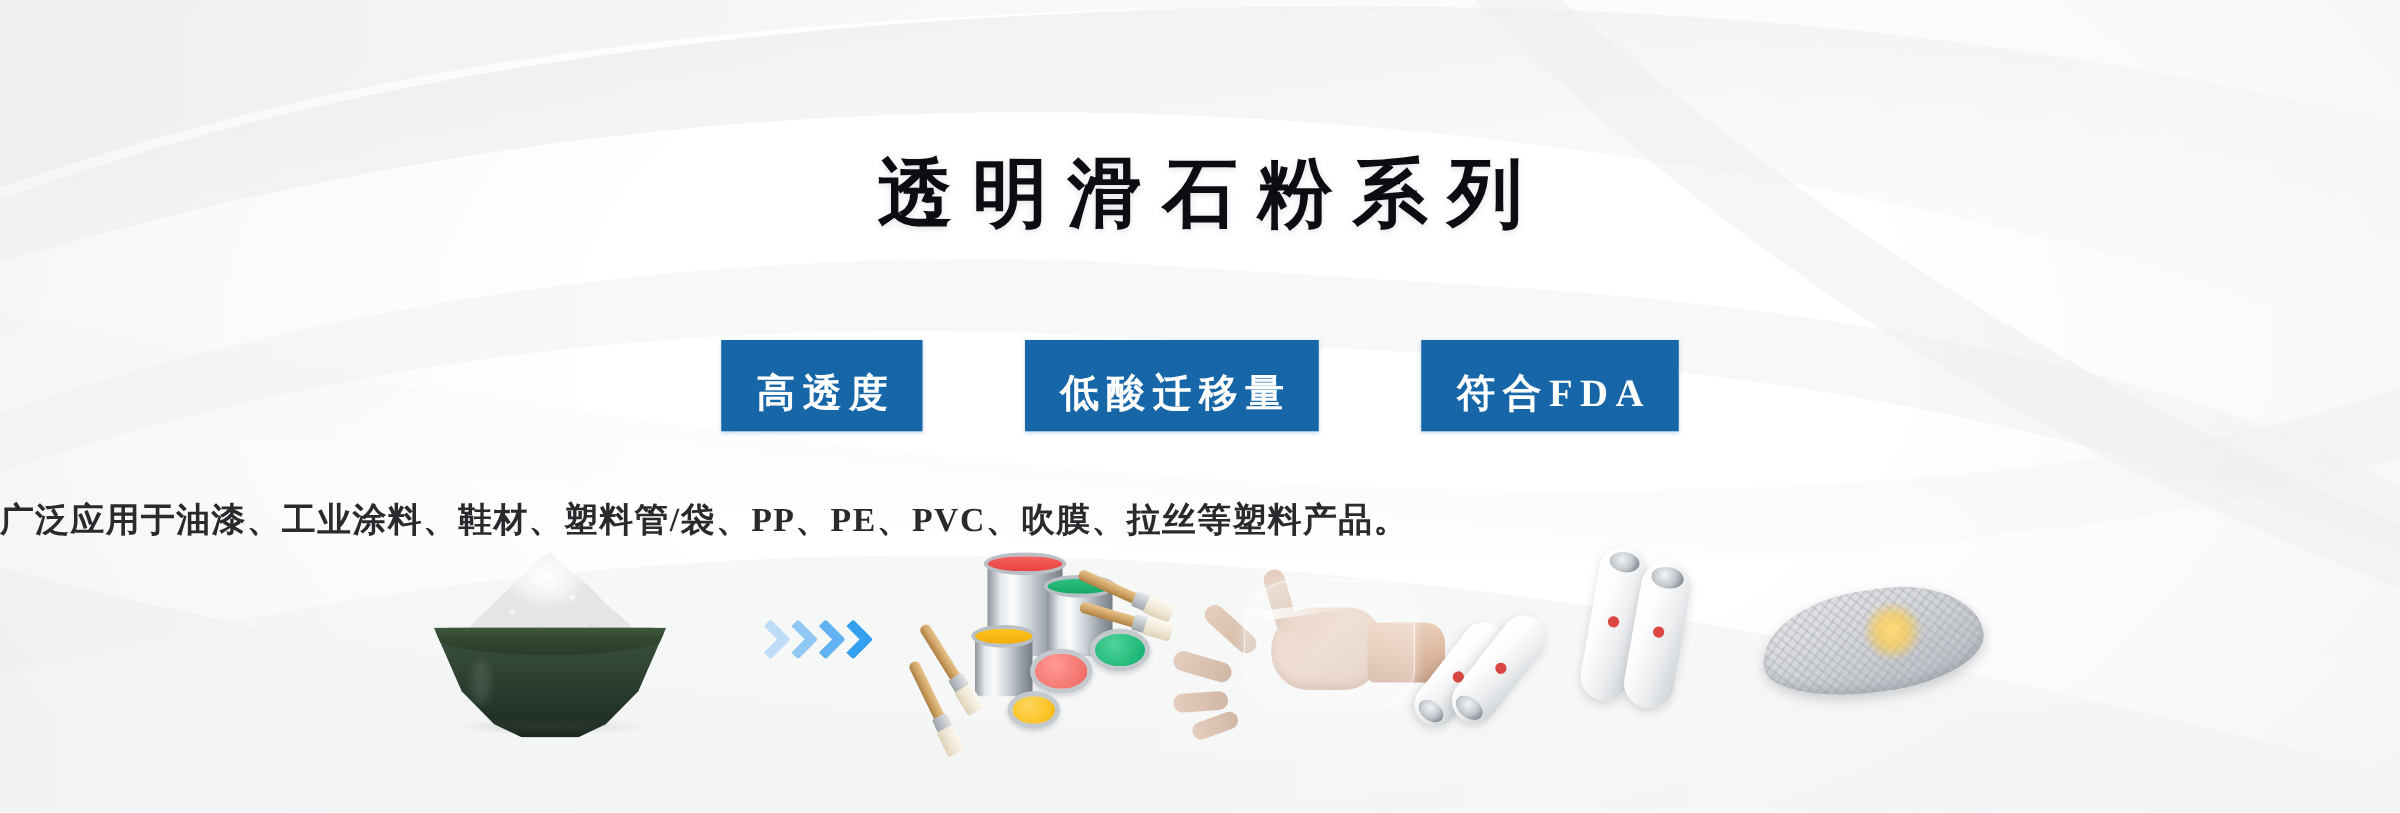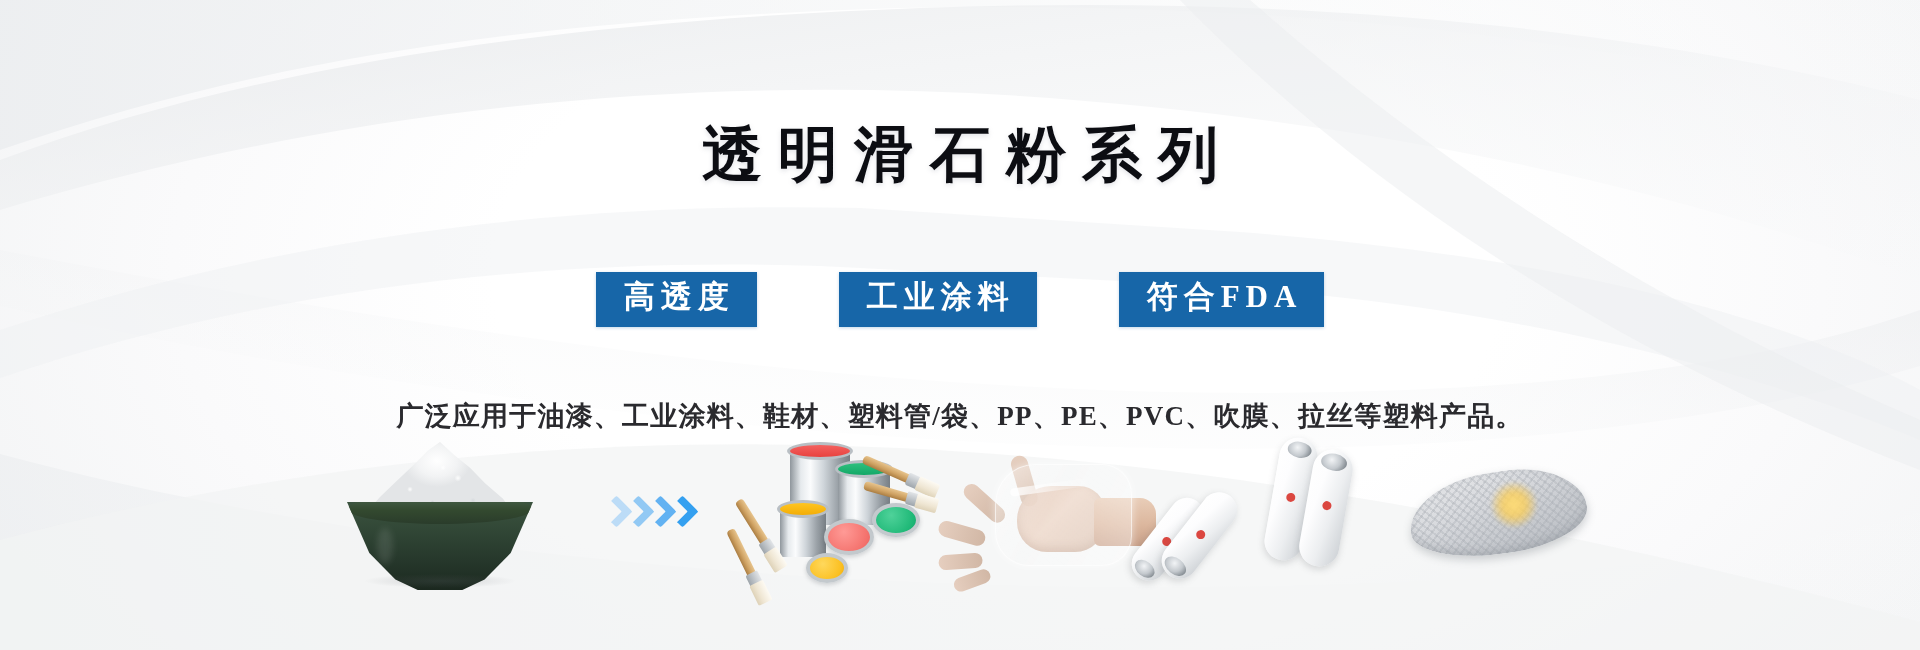--- a/index.html
+++ b/index.html
@@ -67,33 +67,33 @@
     gap: 82px;
   }
   .badge {
     background: #1766a8;
     color: #ffffff;
     font-family: "Liberation Serif", "DejaVu Serif", serif;
     font-size: 31px;
     font-weight: 700;
     letter-spacing: 6px;
     text-indent: 6px;
-    padding: 6px 22px 10px 22px;
+    padding: 24px 22px 10px 22px;
     line-height: 1.25;
     white-space: nowrap;
     box-shadow: 0 1px 3px rgba(23,102,168,0.25);
   }
 
   
   .subtitle-wrap {
     position: absolute;
     left: 0;
     right: 0;
     top: 371px;
-    text-align: center;
+    text-align: left;
   }
   .subtitle {
     display: inline-block;
     font-family: "Liberation Serif", "DejaVu Serif", serif;
     font-size: 27px;
     font-weight: 700;
     color: #2a2a2e;
     letter-spacing: 1.2px;
     white-space: nowrap;
   }
@@ -372,21 +372,21 @@
       <path d="M0 540 C 260 470 560 432 900 448 C 1260 466 1600 536 1920 622 L1920 650 L0 650 Z" fill="#f2f3f4" opacity="0.7"></path>
     </svg>
   </div>
 
   <div class="title-wrap">
     <h1 class="main-title">透明滑石粉系列</h1>
   </div>
 
   <div class="badges">
     <span class="badge">高透度</span>
-    <span class="badge">工业涂料</span>
+    <span class="badge">低酸迁移量</span>
     <span class="badge">符合FDA</span>
   </div>
 
   <div class="subtitle-wrap">
     <p class="subtitle">广泛应用于油漆、工业涂料、鞋材、塑料管/袋、PP、PE、PVC、吹膜、拉丝等塑料产品。</p>
   </div>
 
   <div class="strip">
 
     <div class="strip-cell cell-bowl">

